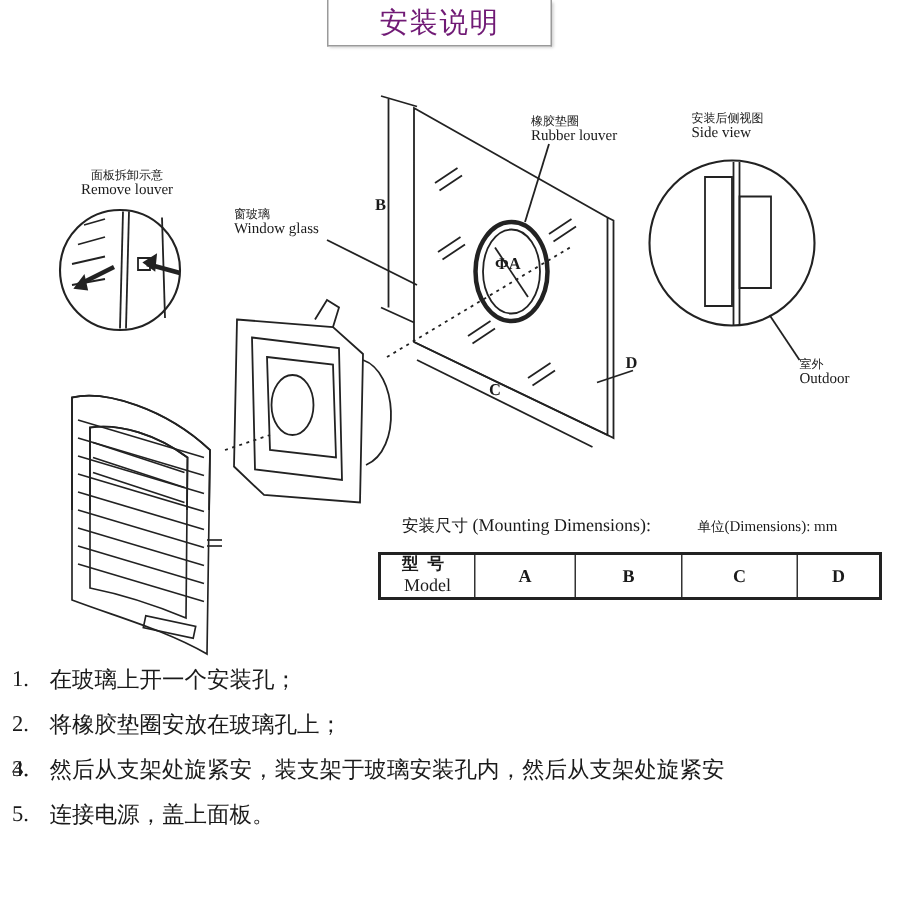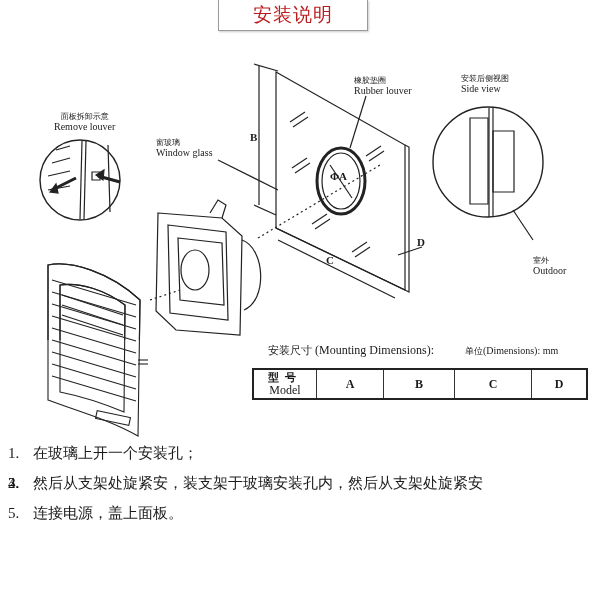--- a/index.html
+++ b/index.html
@@ -1,30 +1,30 @@
 <!DOCTYPE html>
 <html><head>
 <meta charset="utf-8">
 <style>
   html, body { margin:0; padding:0; background:#ffffff; }
   body { width:600px; height:604px; position:relative; overflow:hidden; font-family:"DejaVu Serif", serif; color:#1a1a1a; }
-  .title-box { position:absolute; left:218px; top:0px; width:148px; height:30px; border:1px solid #9a9a9a; border-top:none; background:#fff; box-shadow:1px 1px 2px #ccc; display:flex; align-items:center; justify-content:center; font-family:"DejaVu Sans", sans-serif; font-size:19px; color:#b91c1c; letter-spacing:1px; }
+  .title-box { position:absolute; left:218px; top:0px; width:148px; height:30px; border:1px solid #9a9a9a; border-top:none; background:#fff; box-shadow:1px 1px 2px #ccc; display:flex; align-items:center; justify-content:center; font-family:"DejaVu Sans", sans-serif; font-size:19px; color:#701a75; letter-spacing:1px; }
   svg.diagram { position:absolute; left:0; top:0; }
   .lbl { position:absolute; font-size:9px; line-height:10px; text-align:left; white-space:nowrap; }
   .lbl .cn { font-family:"DejaVu Sans", sans-serif; font-weight:normal; font-size:8px; }
   .lbl .en { font-family:"Liberation Serif", serif; font-size:10px; }
   .dim { position:absolute; font-family:"Liberation Serif", serif; font-size:11px; font-weight:bold; }
   .spec-head { position:absolute; left:268px; top:343px; font-size:12px; font-family:"Liberation Serif", serif; }
   .spec-head .cn { font-family:"DejaVu Sans", sans-serif; font-size:11px; }
   .spec-unit { position:absolute; left:465px; top:345px; font-size:10px; font-family:"Liberation Serif", serif; }
   .spec-unit .cn { font-family:"DejaVu Sans", sans-serif; font-size:9px; }
   table.spec { position:absolute; left:252px; top:368px; border-collapse:collapse; border:2px solid #222; font-family:"Liberation Serif", serif; font-size:12px; }
   table.spec td { border:1px solid #333; text-align:center; height:28px; padding:0; }
   table.spec td.model-h { width:62px; line-height:13px; }
-  table.spec td.model-h .cn { font-family:Liberation Serif, serif; font-size:11px; font-weight:bold; letter-spacing:6px; }
+  table.spec td.model-h .cn { font-family:Liberation Mono, monospace; font-size:11px; font-weight:bold; letter-spacing:6px; }
   ol.steps { position:absolute; left:0; top:438px; margin:0; padding:0; list-style:none; width:600px; font-family:"DejaVu Sans", sans-serif; font-size:15px; color:#1a1a1a; }
   ol.steps li { position:relative; padding-left:33px; line-height:30px; }
   ol.steps li .num { position:absolute; left:8px; top:0; font-family:"Liberation Serif", serif; font-size:15px; }
   ol.steps li .cont { display:block; line-height:30px; }
 </style>
 </head>
 <body>
 
 <div class="title-box">安装说明</div>
 
@@ -135,21 +135,21 @@
   <div class="en">Window glass</div>
 </div>
 <div class="lbl" style="left:354px; top:76px;">
   <div class="cn">橡胶垫圈</div>
   <div class="en">Rubber louver</div>
 </div>
 <div class="lbl" style="left:461px; top:74px;">
   <div class="cn">安装后侧视图</div>
   <div class="en">Side view</div>
 </div>
-<div class="lbl" style="left:533px; top:256px;">
+<div class="lbl" style="left:533px; top:238px;">
   <div class="cn">室外</div>
   <div class="en">Outdoor</div>
 </div>
 
 <div class="dim" style="left:330px; top:170px;">ΦA</div>
 <div class="dim" style="left:250px; top:131px;">B</div>
 <div class="dim" style="left:326px; top:254px;">C</div>
 <div class="dim" style="left:417px; top:236px;">D</div>
 
 <div class="spec-head">
@@ -170,17 +170,17 @@
     <td style="width:66px; font-weight:bold;">A</td>
     <td style="width:70px; font-weight:bold;">B</td>
     <td style="width:76px; font-weight:bold;">C</td>
     <td style="width:54px; font-weight:bold;">D</td>
   </tr>
 </tbody>
   </table>
 
 <ol class="steps">
   <li><span class="num">1.</span><span>在玻璃上开一个安装孔；</span></li>
-  <li><span class="num">2.</span></li>
+  <li><span class="num">2.</span><span>将橡胶垫圈安放在玻璃孔上；</span></li>
   <li><span class="num">3.</span></li>
   <li><span class="num">4.</span><span>然后从支架处旋紧安，装支架于玻璃安装孔内，然后从支架处旋紧安</span></li>
   <li><span class="num">5.</span><span>连接电源，盖上面板。</span></li>
 </ol>
 
 </body></html>

